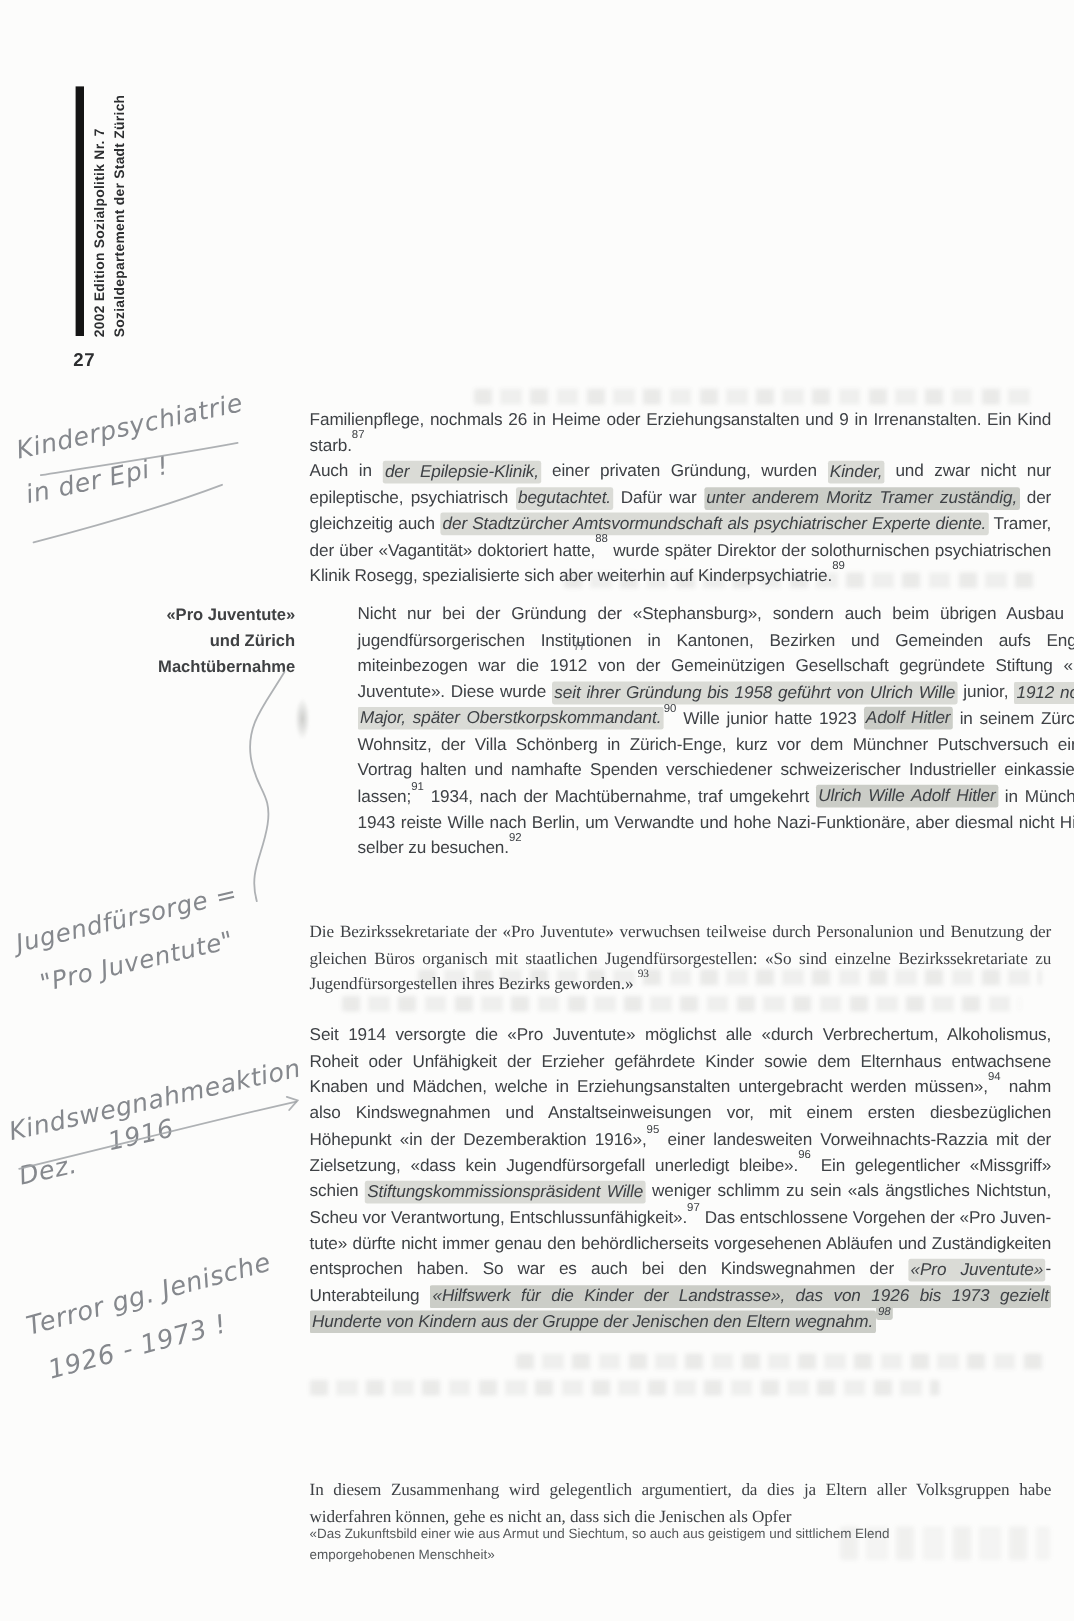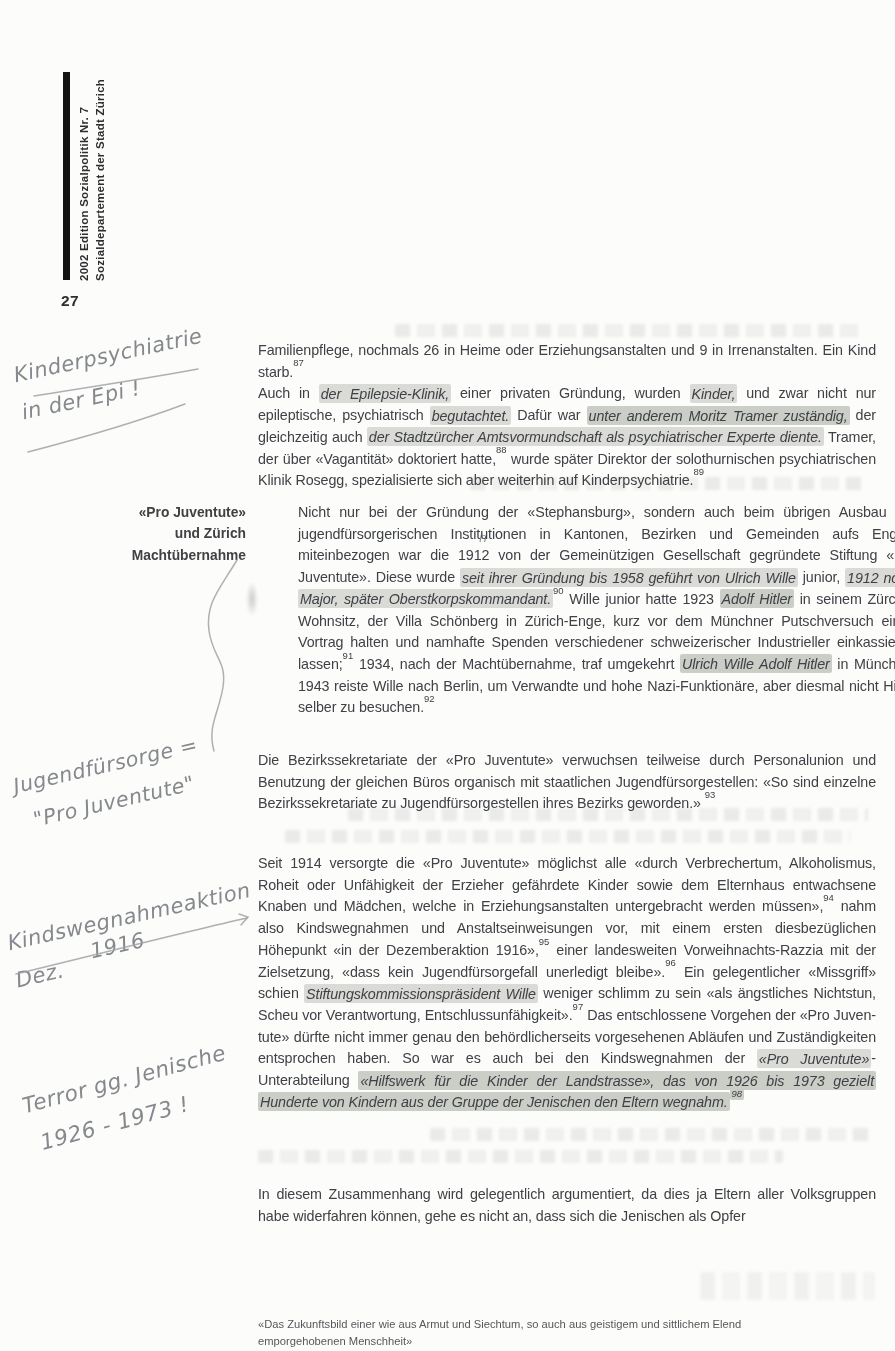--- a/index.html
+++ b/index.html
@@ -20,27 +20,27 @@
   .pagenum{position:absolute;left:61px;top:292px;font-size:15.5px;font-weight:700;letter-spacing:.5px;color:#2c2e30;}
   
   .margin-heading{position:absolute;left:40px;top:502px;width:206px;text-align:right;
     font-size:13.8px;font-weight:700;line-height:21.3px;color:#3f4143;}
   
   .body-par{
     position:absolute;left:258px;width:618px;margin:0;
     font-size:14.3px;line-height:21.7px;letter-spacing:-.1px;
     text-align:justify;color:#3e4145;
   }
-  .p1{top:308px;margin-top:32px;} .p2{top:502px;margin-left:40px;} .p3{top:750px;} .p4{top:853px;} .p5{top:1184px;}
+  .p1{top:308px;margin-top:32px;} .p2{top:502px;margin-left:40px;} .p3{top:767px;font-family:Liberation Serif, serif;} .p4{top:853px;} .p5{top:1232px;font-family:Liberation Serif, serif;}
   .body-par sup{font-size:9.5px;line-height:0;position:relative;top:-4.5px;letter-spacing:0;}
   .hl{background:var(--highlight,#dadbd6);box-decoration-break:clone;-webkit-box-decoration-break:clone;
       padding:1.5px 2px;border-radius:2px;font-style:italic;}
   .hl2{background:var(--highlight_strong,#cbcdc7);}
   
-  .footer-quote{position:absolute;left:258px;top:1316px;width:536px;
+  .footer-quote{position:absolute;left:258px;top:1271px;width:536px;
     font-size:11.2px;line-height:16.5px;color:#55585a;}
   
   .annot{
     position:absolute;color:var(--pencil,#85888d);font-style:italic;
     font-family:"DejaVu Sans",sans-serif;letter-spacing:.5px;white-space:nowrap;
     transform-origin:left center;
   }
   .a1{left:18px;top:356px;font-size:21px;line-height:38px;transform:rotate(-12deg);}
   .a2{left:18px;top:768px;font-size:20.5px;line-height:37px;transform:rotate(-13deg);}
   .a2 .l2{margin-left:12px;}

